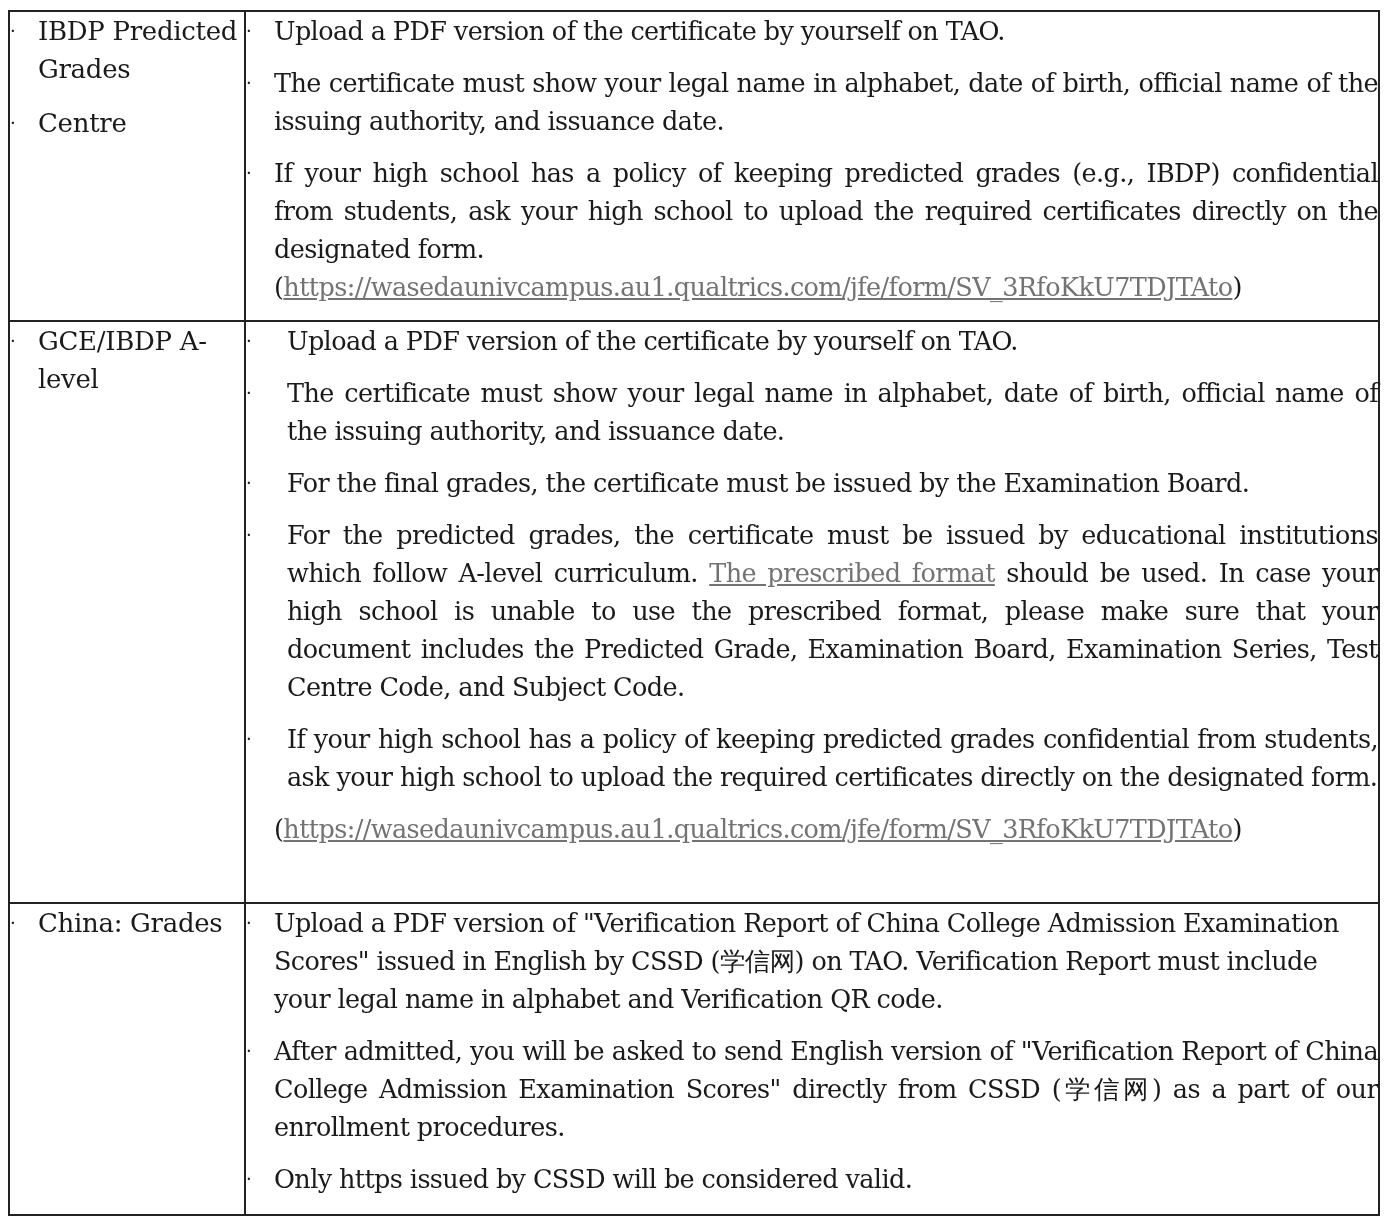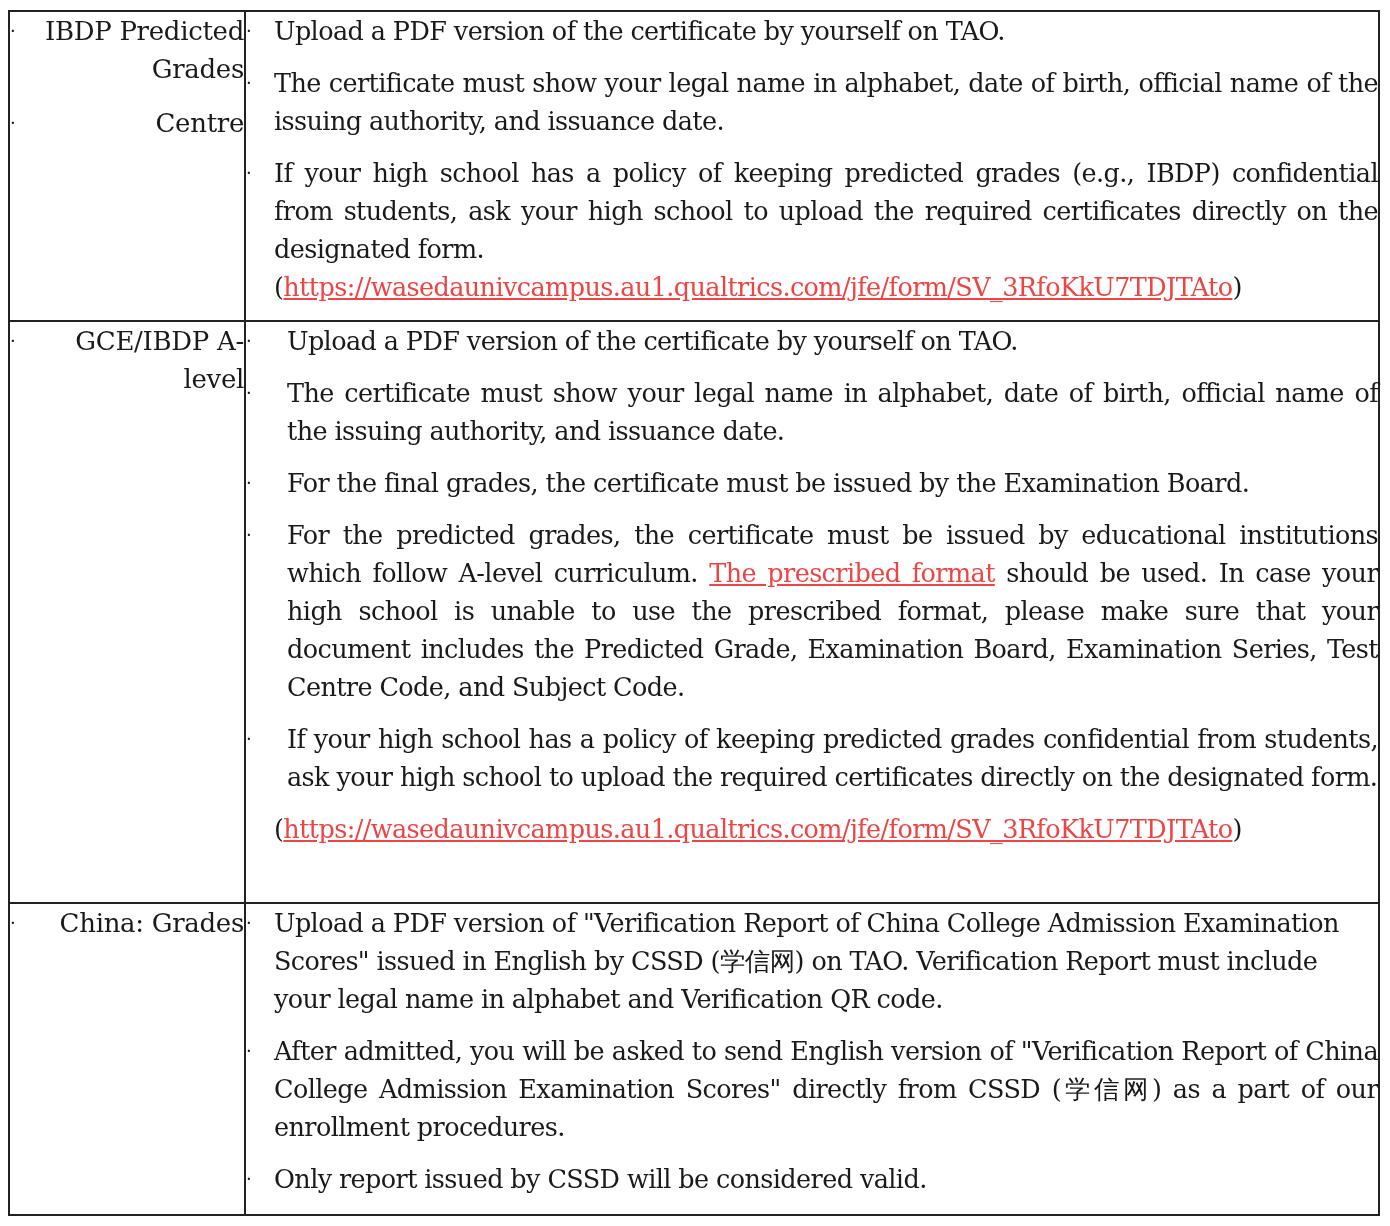--- a/index.html
+++ b/index.html
@@ -5,28 +5,28 @@
   html, body { margin:0; padding:0; background:#ffffff; }
   body { width:1390px; height:1226px; position:relative; overflow:hidden;
          font-family:"DejaVu Serif", "Liberation Serif", serif; color:#1a1a1a; }
   table.doc { position:absolute; left:8px; top:10px; width:1372px; border-collapse:collapse;
               border:2px solid #222; table-layout:fixed; }
   table.doc td { border:2px solid #222; vertical-align:top; padding:0; }
   col.c1 { width:236px; }
   .left { padding:6px 0 0 12px; }
   .lbl { display:flex; font-size:26px; line-height:38px; letter-spacing:-0.3px; margin-bottom:16px; }
   .lbl .dot, .item .dot { width:28px; flex:0 0 28px; font-size:18px; }
-  .lbl .t { flex:1;text-align:right; }
+  .lbl .t { flex:1; }
   .right { padding:4px 16px 0 12px; }
   .item { display:flex; font-size:25.5px; line-height:38px; letter-spacing:-0.6px; margin-bottom:14px; }
   .item .t { flex:1; text-align:justify; }
   .item.indent .t { padding-left:13px; }
   .url { display:block; font-size:25.5px; line-height:38px; letter-spacing:-0.6px; padding-left:28px; margin-bottom:14px; }
   .url.indent { padding-left:28px; }
-  a.link { color:#ef4444; text-decoration:underline; }
+  a.link { color:#737373; text-decoration:underline; }
   .row1 td { height:306px; }
   .row2 td { height:580px; }
   .row3 td { height:310px; }
 </style>
 </head>
 <body>
 
 <table class="doc">
   <colgroup>
       <col class="c1">
@@ -102,18 +102,18 @@
       <div class="item">
             <span class="dot">·</span>
             <span class="t" style="text-align:left">Upload a PDF version of "Verification Report of China College Admission Examination Scores" issued in English by CSSD (学信网) on TAO. Verification Report must include your legal name in alphabet and Verification QR code.</span>
           </div>
       <div class="item">
             <span class="dot">·</span>
             <span class="t">After admitted, you will be asked to send English version of "Verification Report of China College Admission Examination Scores" directly from CSSD (学信网) as a part of our enrollment procedures.</span>
           </div>
       <div class="item">
             <span class="dot">·</span>
-            <span class="t">Only report issued by CSSD will be considered valid.</span>
+            <span class="t">Only https issued by CSSD will be considered valid.</span>
           </div>
     </td>
   </tr>
 </tbody>
   </table>
 
 </body></html>

